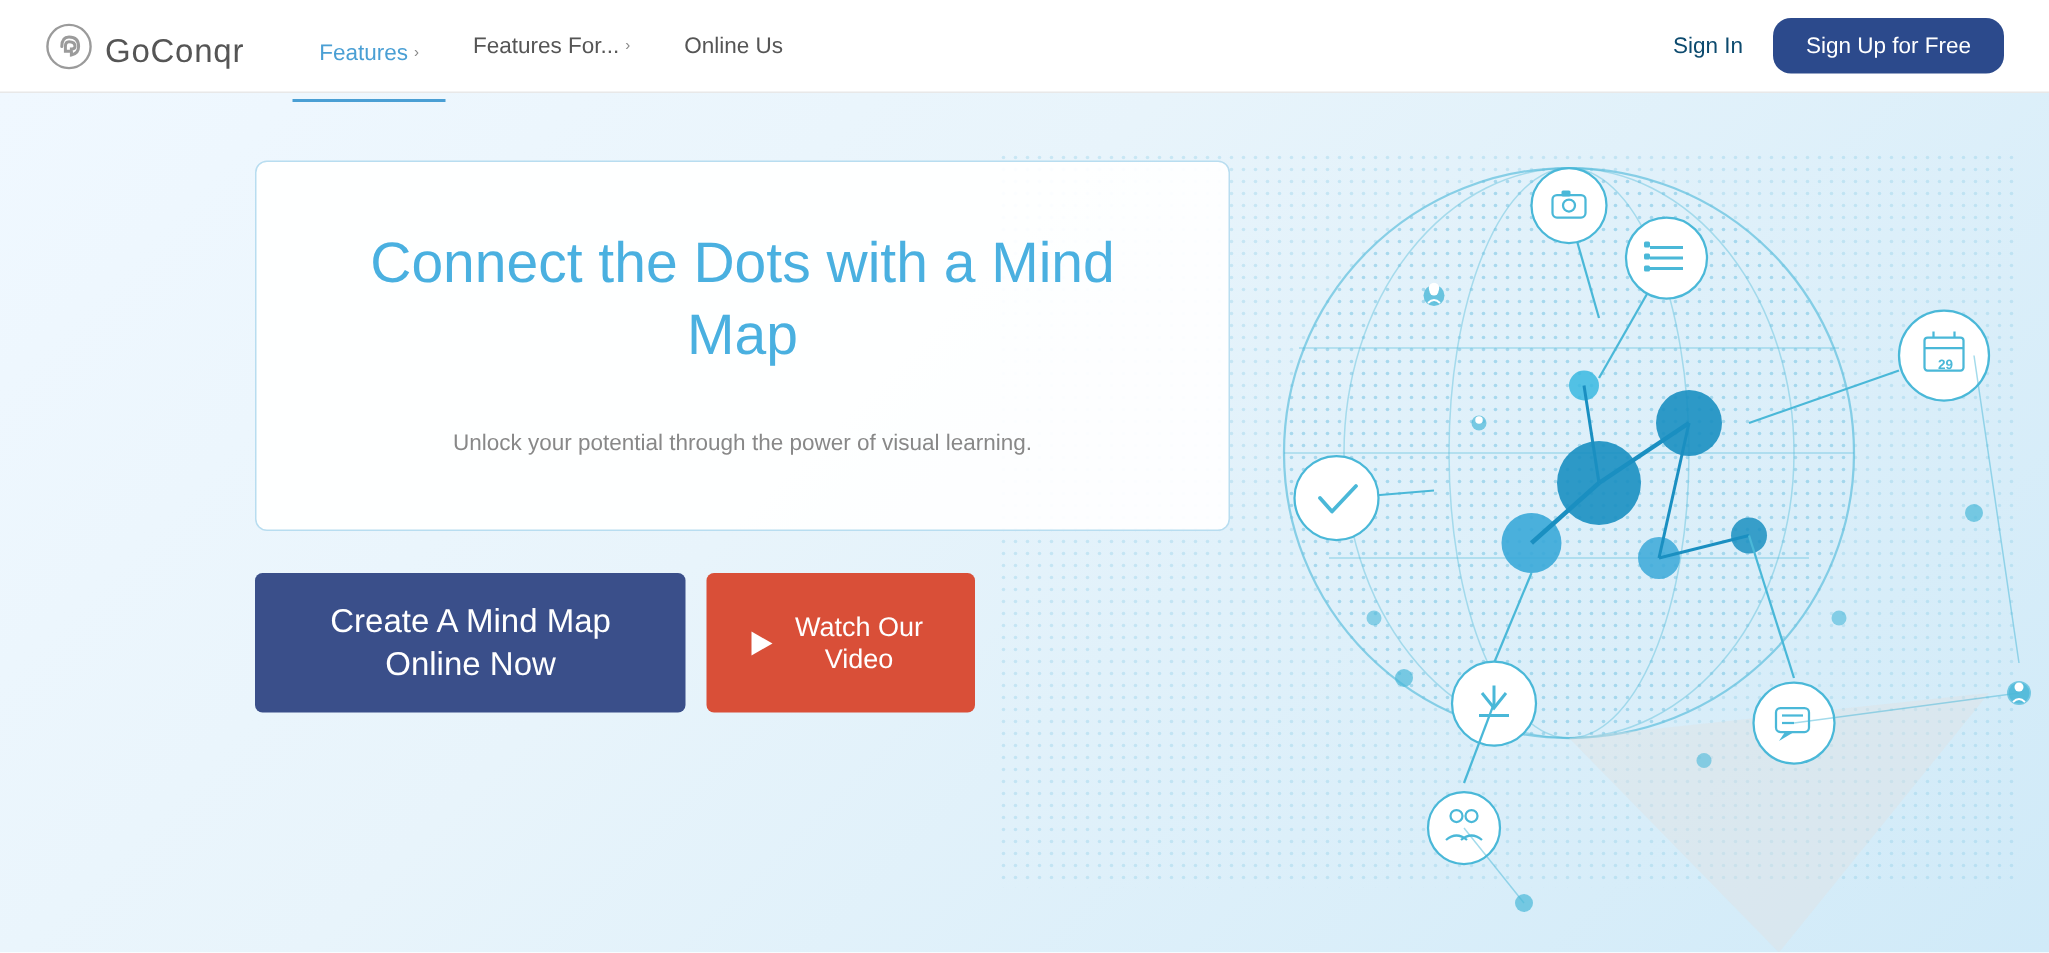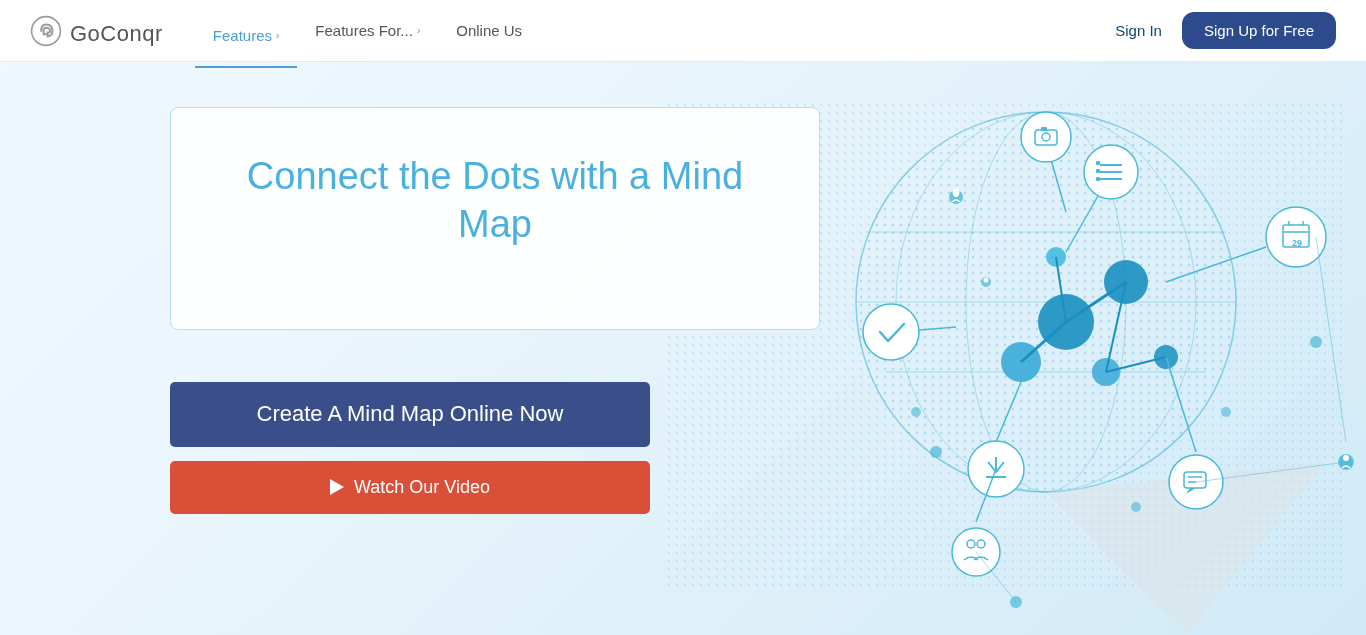--- a/index.html
+++ b/index.html
@@ -118,21 +118,21 @@
     }
 
     
     .cta-area {
       position: absolute;
       left: 170px;
       top: 320px;
       width: 480px;
       z-index: 5;
       display: flex;
-      flex-direction: column;
+      flex-direction: row;
       gap: 14px;
     }
     .cta-primary {
       background: #3a4f8a;
       color: #fff;
       border: none;
       border-radius: 5px;
       padding: 18px 30px;
       font-size: 22px;
       font-weight: 500;
@@ -315,20 +315,21 @@
 
     <circle cx="880" cy="396" r="3" fill="white"></circle>
     <path d="M876,406 Q880,402 884,406" fill="none" stroke="white" stroke-width="1.2"></path>
 
     <circle cx="490" cy="130" r="3.5" fill="white"></circle>
     <path d="M486,140 Q490,136 494,140" fill="none" stroke="white" stroke-width="1.2"></path>
   </svg>
 
   <div class="content-panel">
     <h1 class="hero-title">Connect the Dots with a Mind Map</h1>
+    <p class="hero-subtitle">Unlock your potential through the power of visual learning.</p>
   </div>
 
   <div class="cta-area">
     <button class="cta-primary">Create A Mind Map Online Now</button>
     <button class="cta-secondary">
       <span class="play-icon"></span>
       <span>Watch Our Video</span>
     </button>
   </div>
 

